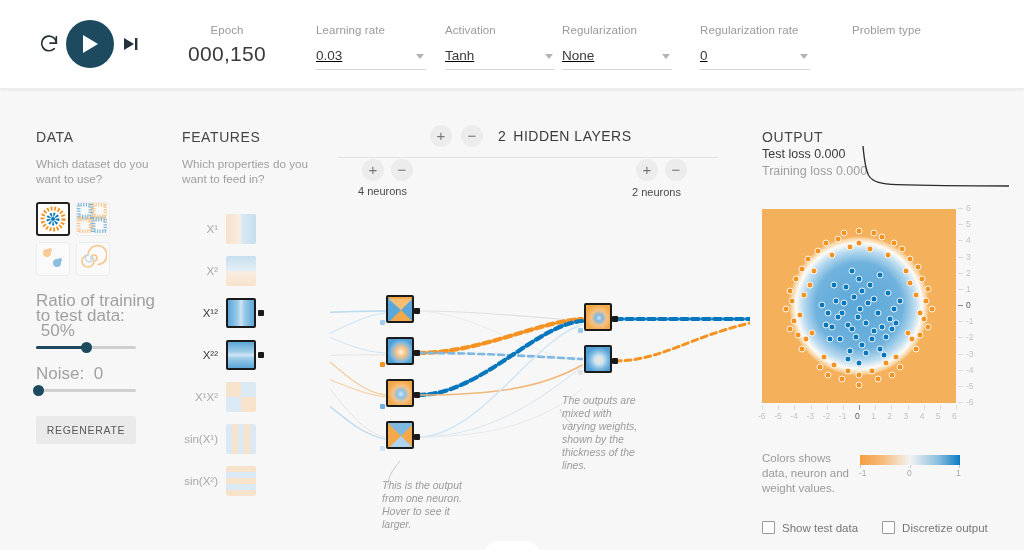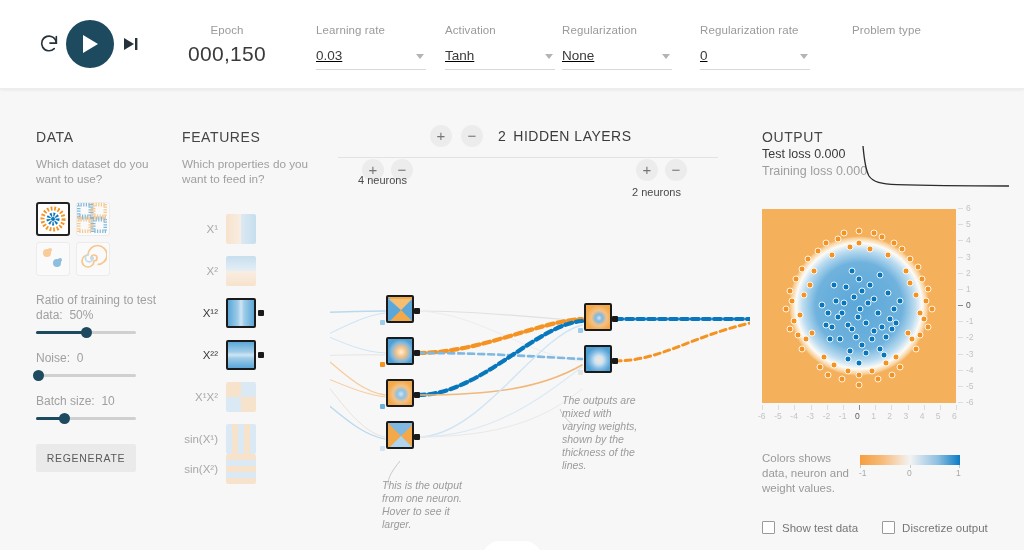--- a/index.html
+++ b/index.html
@@ -70,21 +70,21 @@
   }
   .dataset-thumb {
     width: 34px; height: 34px; border-radius: 3px; cursor: pointer;
     position: relative; overflow: hidden; background: #fafafa;
     border: 1px solid #ececec;
   }
   .dataset-thumb.selected { border: 2px solid #222; background: #fff; }
   .dataset-thumb svg { display: block; }
 
   .slider-block { margin-top: 17px; }
-  .slider-label { font-size: 12px; color: #a0a0a0; line-height: 15px; }
+  .slider-label { font-size: 17px; color: #a0a0a0; line-height: 15px; }
   .slider-track {
     margin-top: 8px; width: 100px; height: 3px; background: #d0d0d0;
     border-radius: 2px; position: relative; cursor: pointer;
   }
   .slider-fill {
     position: absolute; left: 0; top: 0; height: 3px;
     background: #1d4a5e; border-radius: 2px;
   }
   .slider-knob {
     position: absolute; top: -4px; width: 11px; height: 11px;
@@ -324,30 +324,20 @@
       <div class="slider-label">
         <span>Noise:</span>
         <span>&nbsp;</span><span>0</span>
       </div>
       <div class="slider-track">
         <div class="slider-fill" style="width:0px;"></div>
         <div class="slider-knob" style="left:2px;"></div>
       </div>
     </div>
 
-    <div class="slider-block">
-      <div class="slider-label">
-        <span>Batch size:</span>
-        <span>&nbsp;</span><span>10</span>
-      </div>
-      <div class="slider-track">
-        <div class="slider-fill" style="width:28px;"></div>
-        <div class="slider-knob" style="left:28px;"></div>
-      </div>
-    </div>
 
     <button id="regenerate-btn">REGENERATE</button>
   </div>
 
   <div id="features-col">
     <div class="col-title">FEATURES</div>
     <div class="col-sub">Which properties do you want to feed in?</div>
 
     <div style="position:relative;margin-top:26px;height:320px;">
 
@@ -441,21 +431,21 @@
           <svg width="30" height="30">
             <rect x="0" y="0" width="6" height="30" fill="#b9d9ef"></rect>
             <rect x="6" y="0" width="6" height="30" fill="#f7cb9a"></rect>
             <rect x="12" y="0" width="6" height="30" fill="#b9d9ef"></rect>
             <rect x="18" y="0" width="6" height="30" fill="#f7cb9a"></rect>
             <rect x="24" y="0" width="6" height="30" fill="#b9d9ef"></rect>
           </svg>
         </span>
       </div>
 
-      <div class="feature-row" style="top:240px;">
+      <div class="feature-row" style="top:252px;">
         <span class="feature-label">sin(X²)</span>
         <span class="feature-node dim">
           <svg width="30" height="30">
             <rect x="0" y="0" width="30" height="6" fill="#f7cb9a"></rect>
             <rect x="0" y="6" width="30" height="6" fill="#b9d9ef"></rect>
             <rect x="0" y="12" width="30" height="6" fill="#f7cb9a"></rect>
             <rect x="0" y="18" width="30" height="6" fill="#b9d9ef"></rect>
             <rect x="0" y="24" width="30" height="6" fill="#f7cb9a"></rect>
           </svg>
         </span>
@@ -509,21 +499,21 @@
       </g>
 
       <path d="M70,372 C62,382 58,388 58,396" fill="none" stroke="#c9c9c9" stroke-width="1"></path>
       <path d="M243,336 C236,330 232,326 230,320" fill="none" stroke="#c9c9c9" stroke-width="1"></path>
     </svg>
 
     <div class="layer-ctrl" style="left:32px;top:70px;">
       <button class="round-btn">+</button>
       <button class="round-btn">−</button>
     </div>
-    <div class="neuron-count" style="left:28px;top:85px;text-align:right;">4 neurons</div>
+    <div class="neuron-count" style="left:28px;top:96px;text-align:right;">4 neurons</div>
 
     <div class="layer-ctrl" style="left:306px;top:70px;">
       <button class="round-btn">+</button>
       <button class="round-btn">−</button>
     </div>
     <div class="neuron-count" style="left:302px;top:97px;">2 neurons</div>
 
     <div class="neuron-node" style="left:56px;top:206px;">
       <svg width="26" height="26" viewBox="0 0 26 26">
         <rect width="26" height="26" fill="#5ba7d9"></rect>

